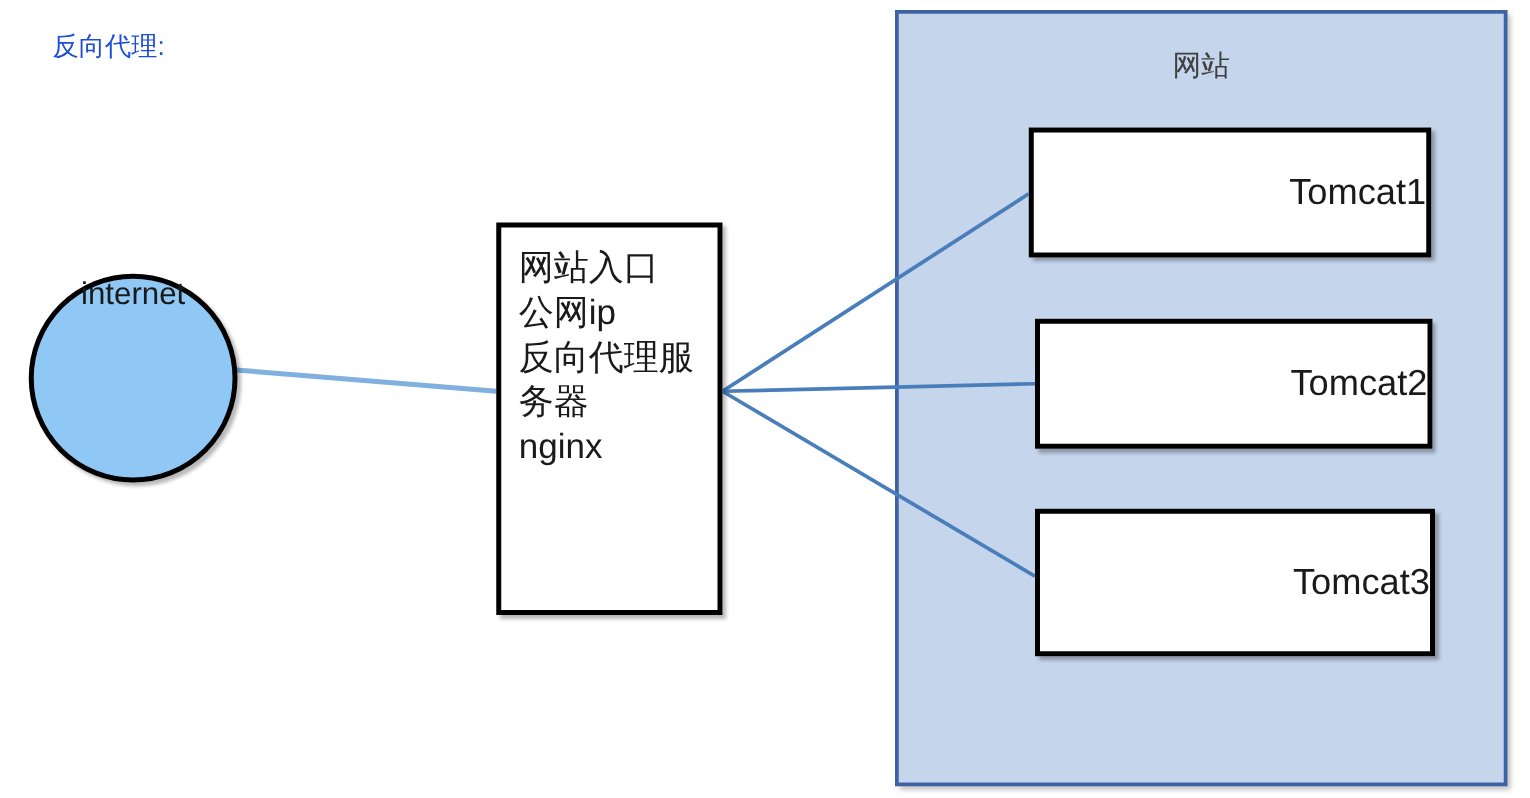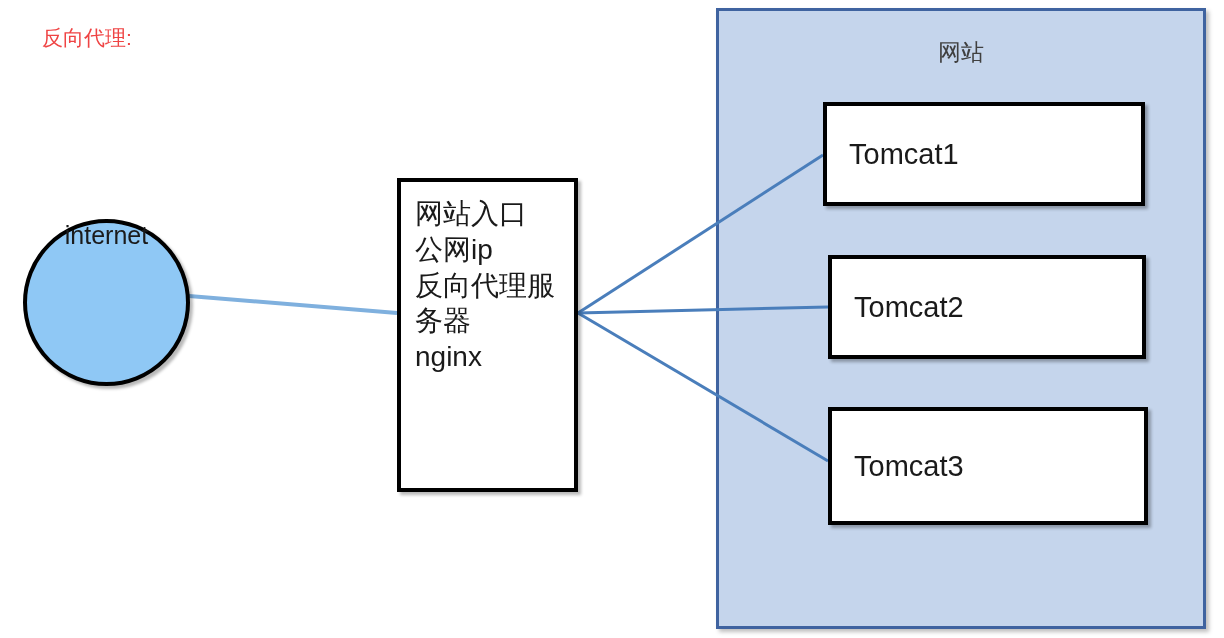--- a/index.html
+++ b/index.html
@@ -27,21 +27,21 @@
     z-index: 2;
   }
 
   
   .caption {
     position: absolute;
     left: 42px;
     top: 25px;
     font-size: 21px;
     line-height: 1.2;
-    color: #ef4444;
+    color: #1d4ed8;
     white-space: nowrap;
     z-index: 6;
   }
 
   
   .circle-node {
     position: absolute;
     left: 23px;
     top: 219px;
     width: 167px;
@@ -111,20 +111,21 @@
   
   .tomcat-node {
     position: absolute;
     background: #ffffff;
     border: 4px solid #000000;
     box-sizing: border-box;
     box-shadow: 3px 3px 3px rgba(0,0,0,0.30);
     display: flex;
     align-items: center;
     z-index: 3;
+    justify-content: flex-end;
   }
   .tomcat-node .label {
     padding-left: 22px;
     font-size: 29px;
     color: #1a1a1a;
     line-height: 1;
   }
   #tomcat-1 { left: 823px; top: 102px; width: 322px; height: 104px; }
   #tomcat-2 { left: 828px; top: 255px; width: 318px; height: 104px; }
   #tomcat-3 { left: 828px; top: 407px; width: 320px; height: 118px; }

